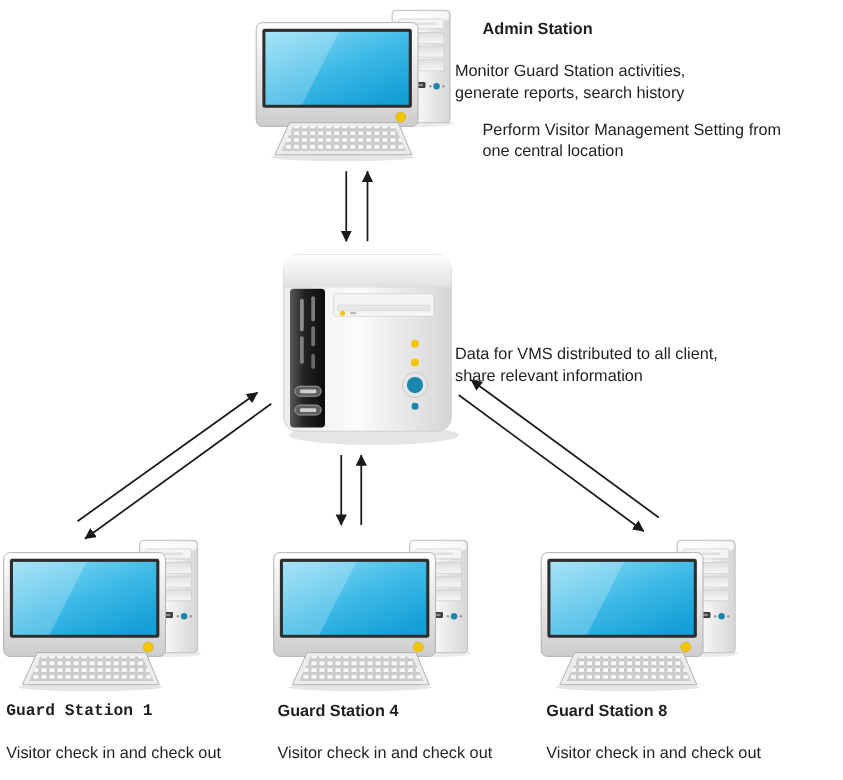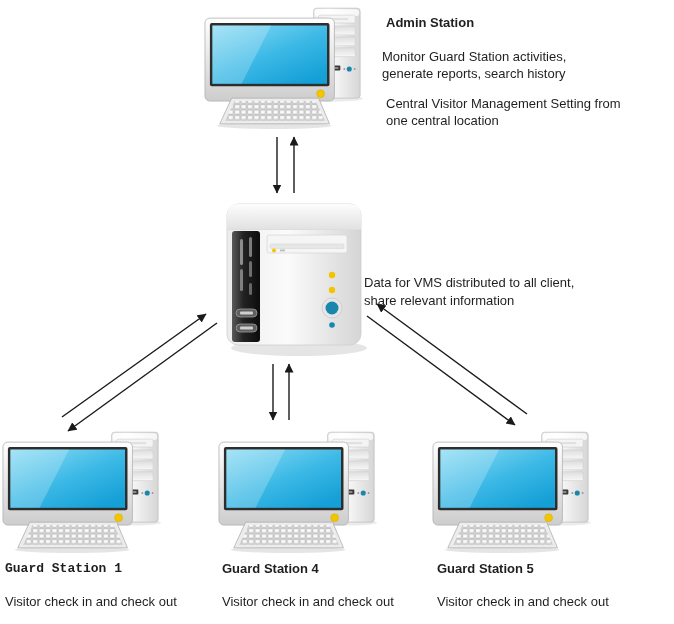--- a/index.html
+++ b/index.html
@@ -159,30 +159,30 @@
       <line x1="273" y1="364" x2="273" y2="420" marker-end="url(#ah)"></line>
       <line x1="289" y1="420" x2="289" y2="364" marker-end="url(#ah)"></line>
       <line x1="62" y1="417" x2="206" y2="314" marker-end="url(#ah)"></line>
       <line x1="217" y1="323" x2="68" y2="431" marker-end="url(#ah)"></line>
       <line x1="527" y1="414" x2="377" y2="304" marker-end="url(#ah)"></line>
       <line x1="367" y1="316" x2="515" y2="425" marker-end="url(#ah)"></line>
     </g>
   </svg>
 
   <div class="abs node-title" style="left:386px;top:15px;">Admin Station</div>
-  <div class="abs node-para" style="left:382px;top:49px;">Monitor Guard Station activities,
+  <div class="abs node-para" style="left:364px;top:49px;">Monitor Guard Station activities,
 generate reports, search history</div>
-  <div class="abs node-para" style="left:386px;top:96px;">Central Visitor Management Setting from
+  <div class="abs node-para" style="left:386px;top:96px;">Perform Visitor Management Setting from
 one central location</div>
 
   <div class="abs server-para" style="left:364px;top:246px;">Data for VMS distributed to all client,
 share relevant information</div>
 
   <div class="abs node-title" style="left:5px;top:561px;font-family:Liberation Mono, monospace;">Guard Station 1</div>
   <div class="abs node-para" style="left:5px;top:594px;">Visitor check in and check out</div>
 
   <div class="abs node-title" style="left:222px;top:561px;">Guard Station 4</div>
   <div class="abs node-para" style="left:222px;top:594px;">Visitor check in and check out</div>
 
-  <div class="abs node-title" style="left:437px;top:561px;">Guard Station 5</div>
+  <div class="abs node-title" style="left:437px;top:561px;">Guard Station 8</div>
   <div class="abs node-para" style="left:437px;top:594px;">Visitor check in and check out</div>
 
 </div>
 
 </body></html>

